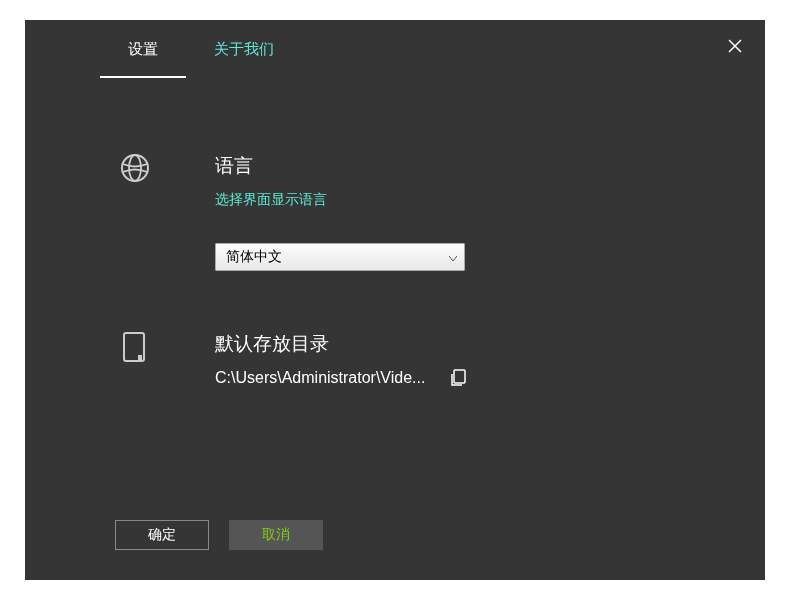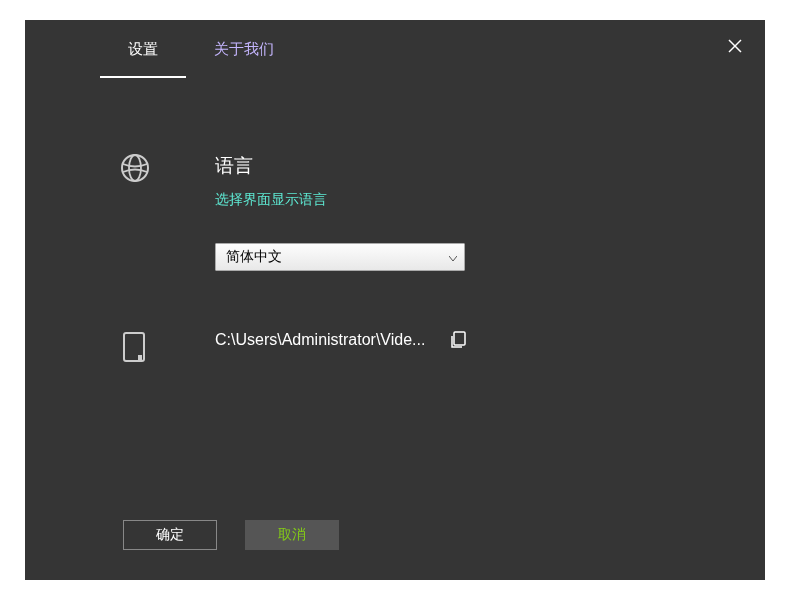--- a/index.html
+++ b/index.html
@@ -28,21 +28,21 @@
       height: 58px;
       padding-left: 75px;
       border-bottom: none;
     }
     .tab {
       padding: 0 28px;
       height: 58px;
       display: flex;
       align-items: center;
       font-size: 15px;
-      color: #c4b5fd;
+      color: #5eead4;
       cursor: pointer;
       position: relative;
     }
     .tab.active {
       color: #ffffff;
     }
     .tab.active::after {
       content: "";
       position: absolute;
       bottom: 0;
@@ -144,21 +144,20 @@
     }
     .btn {
       min-width: 70px;
       height: 30px;
       display: flex;
       align-items: center;
       justify-content: center;
       font-size: 14px;
       cursor: pointer;
       padding: 0 32px;
-      margin-left: 8px;
     }
     .btn-ok {
       background: #353535;
       border: 1px solid #888888;
       color: #ffffff;
     }
     .btn-cancel {
       background: #555555;
       border: 1px solid #555555;
       color: #84cc16;
@@ -213,20 +212,21 @@
     </div>
 
     <div class="section">
       <div class="section-icon">
         <svg width="26" height="32" viewBox="0 0 26 32">
           <rect x="2" y="2" width="20" height="28" rx="2" fill="none" stroke="#cccccc" stroke-width="2"></rect>
           <rect x="16" y="24" width="4" height="6" fill="#cccccc"></rect>
         </svg>
       </div>
       <div class="section-body">
+        <div class="section-title">默认存放目录</div>
         <div class="path-row">
           <span class="path-text">C:\Users\Administrator\Vide...</span>
           <span class="browse-icon">
             <svg width="18" height="18" viewBox="0 0 18 18">
               <rect x="5" y="1" width="11" height="13" rx="1" fill="none" stroke="#ffffff" stroke-width="1.5"></rect>
               <path d="M 3 5 L 3 16 L 13 16" fill="none" stroke="#ffffff" stroke-width="1.5"></path>
             </svg>
           </span>
         </div>
       </div>

